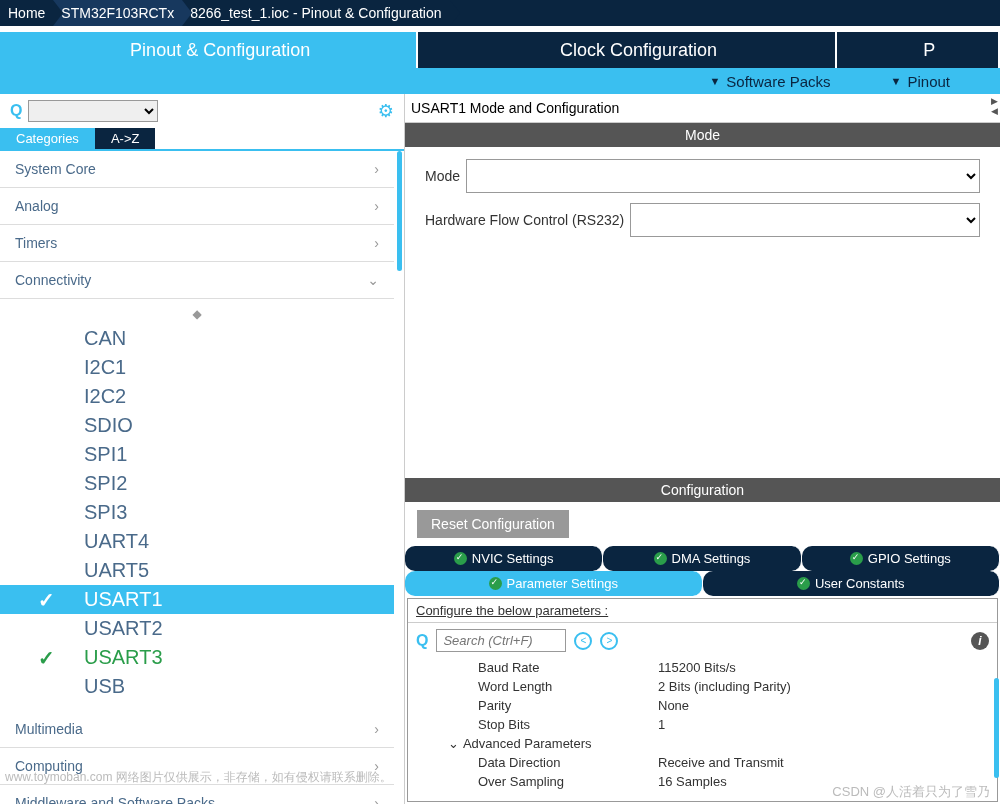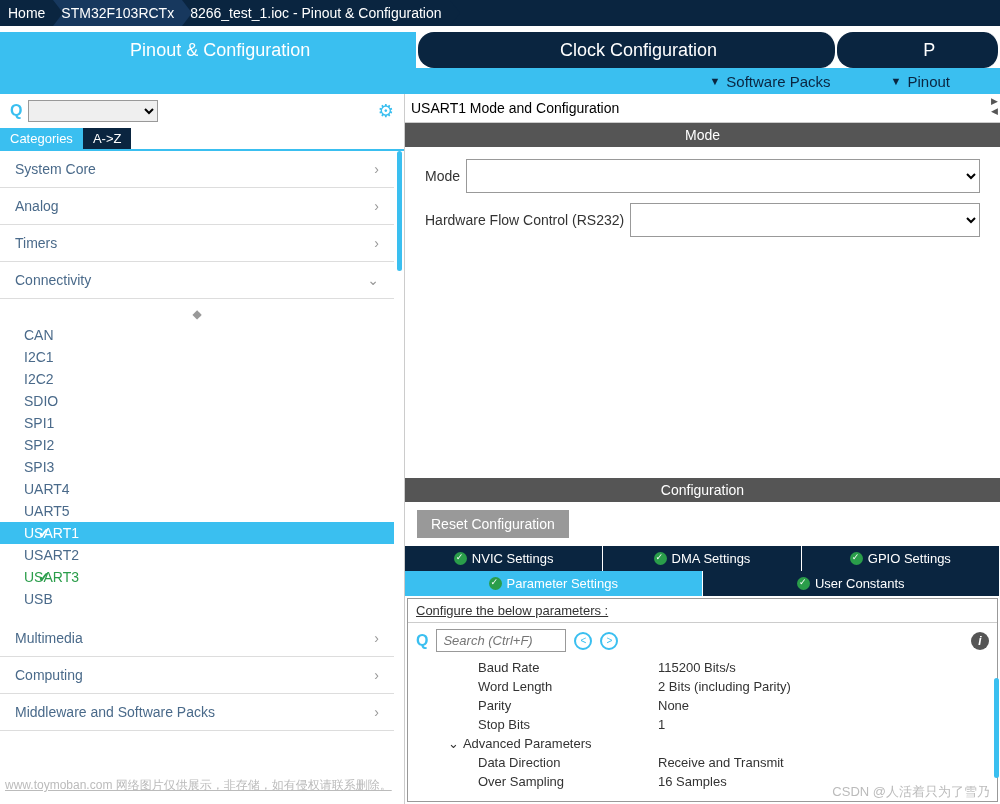--- a/index.html
+++ b/index.html
@@ -7,87 +7,87 @@
 
 .breadcrumb { background: #0a2540; color: #fff; height: 26px; display: flex; align-items: center; font-size: 14px; }
 .breadcrumb-item { padding: 0 8px; height: 100%; display: flex; align-items: center; position: relative; background: #17385e; }
 .breadcrumb-item:after { content: ''; position: absolute; right: -10px; top: 0; width: 0; height: 0; border-top: 13px solid transparent; border-bottom: 13px solid transparent; border-left: 10px solid #17385e; z-index: 1; }
 .breadcrumb-item.dark { background: #0a2540; }
 .breadcrumb-item.dark:after { border-left-color: #0a2540; }
 
 .main-tabs { display: flex; height: 36px; margin-top: 6px; }
 .main-tab { flex: 1; display: flex; align-items: center; justify-content: center; font-size: 18px; cursor: pointer; border-right: 2px solid #fff; padding-left: 24px; }
 .main-tab.active { background: #3abff0; color: #fff; }
-.main-tab.inactive { background: #0a2540; color: #fff; border-radius: 16px; }
+.main-tab.inactive { background: #0a2540; color: #fff; }
 
 .sub-bar { background: #3abff0; height: 26px; display: flex; align-items: center; justify-content: flex-end; gap: 60px; padding-right: 50px; }
 .sub-bar-item { color: #0a2540; font-size: 15px; cursor: pointer; display: flex; align-items: center; gap: 6px; }
 .sub-bar-item .chev { font-size: 11px; }
 
 .content { display: flex; height: calc(100% - 94px); }
 .left-panel { width: 405px; border-right: 1px solid #ccc; display: flex; flex-direction: column; }
 .right-panel { flex: 1; display: flex; flex-direction: column; position: relative; }
 
 .search-row { display: flex; align-items: center; padding: 6px 10px; gap: 6px; }
 .search-icon { color: #3abff0; font-weight: bold; font-size: 16px; }
 .search-dropdown { width: 130px; height: 22px; border: 1px solid #999; }
 .gear-icon { margin-left: auto; color: #3abff0; font-size: 18px; cursor: pointer; }
 
 .filter-tabs { display: flex; border-bottom: 2px solid #3abff0; }
-.filter-tab { padding: 3px 10px; font-size: 13px; cursor: pointer; }
+.filter-tab { padding: 3px 16px; font-size: 13px; cursor: pointer; }
 .filter-tab.active { background: #3abff0; color: #fff; }
 .filter-tab.inactive { background: #0a2540; color: #fff; }
 
 .categories { flex: 1; overflow-y: auto; position: relative; padding-right: 10px; }
 .scroll-indicator-left { position: absolute; right: 2px; top: 0; width: 5px; height: 120px; background: #3abff0; border-radius: 3px; }
 .cat-group { padding: 10px 15px; border-bottom: 1px solid #ddd; display: flex; justify-content: space-between; align-items: center; color: #4a6a8a; font-size: 14px; cursor: pointer; }
 .cat-group .expand { color: #999; font-size: 14px; }
 .cat-items { padding: 5px 0 10px 0; }
 .cat-sort { text-align: center; color: #999; font-size: 12px; padding: 3px 0; }
-.cat-item { padding: 3px 15px 3px 24px; font-size: 14px; color: #4a6a8a; cursor: pointer; position: relative; }
+.cat-item { padding: 3px 15px 3px 84px; font-size: 20px; color: #4a6a8a; cursor: pointer; position: relative; }
 .cat-item.selected { background: #3abff0; color: #fff; }
 .cat-item.checked:before { content: '✓'; position: absolute; left: 38px; font-weight: bold; }
 .cat-item.checked.green { color: #2a9d4a; }
 .cat-item.checked.green:before { color: #2a9d4a; }
 .cat-item.selected.checked:before { color: #fff; }
 
 .config-header { background: #555; color: #fff; text-align: center; padding: 4px; font-size: 14px; }
 .config-title { text-align: left; padding: 6px; font-size: 14px; color: #000000; border-bottom: 1px solid #ccc; }
 
 .mode-section { padding: 12px 20px; }
 .mode-row { display: flex; align-items: center; margin-bottom: 10px; font-size: 14px; color: #333; }
 .mode-label { margin-right: 6px; }
 .mode-select { flex: 1; height: 24px; border: 1px solid #999; padding: 16px 6px; background: #fff; font-size: 14px; }
 
 .config-section { margin-top: auto; }
 .reset-row { padding: 8px 12px; }
 .reset-btn { background: #999; color: #fff; border: none; padding: 6px 14px; font-size: 14px; cursor: pointer; }
 .setting-tabs-row { display: flex; width: 100%; }
-.setting-tab { flex: 1; text-align: center; padding: 5px; font-size: 13px; cursor: pointer; border-right: 1px solid #fff; display: flex; align-items: center; justify-content: center; gap: 5px; }
+.setting-tab { flex: 1; text-align: center; padding: 5px; font-size: 13px; cursor: pointer; border-right: 1px solid #fff; display: flex; align-items: center; justify-content: center; gap: 5px; border-radius: 10px; }
 .setting-tab.dark { background: #0a2540; color: #fff; }
 .setting-tab.light { background: #3abff0; color: #fff; }
 .check-circle { display: inline-block; width: 13px; height: 13px; border-radius: 50%; background: #2a9d4a; position: relative; }
 .check-circle:after { content: '✓'; color: #fff; font-size: 9px; position: absolute; top: 0; left: 2px; }
 
 .param-box { border: 1px solid #999; margin: 2px; }
 .param-header { padding: 4px 8px; font-size: 13px; color: #333; border-bottom: 1px solid #ccc; text-decoration: underline; }
 .param-search-row { display: flex; align-items: center; padding: 6px 8px; gap: 8px; }
 .param-search { border: 1px solid #999; padding: 3px 6px; font-size: 13px; width: 130px; font-style: italic; color: #888; }
 .nav-circle { width: 18px; height: 18px; border: 2px solid #3abff0; border-radius: 50%; display: flex; align-items: center; justify-content: center; color: #3abff0; font-size: 10px; cursor: pointer; }
 .info-icon { margin-left: auto; width: 18px; height: 18px; background: #555; border-radius: 50%; color: #fff; display: flex; align-items: center; justify-content: center; font-size: 12px; font-weight: bold; font-style: italic; }
 
 .param-list { padding: 0 10px 10px 10px; position: relative; }
 .param-row { display: flex; padding: 2px 0; font-size: 13px; color: #333; }
 .param-key { width: 240px; padding-left: 60px; }
 .param-key.group { padding-left: 30px; display: flex; align-items: center; gap: 4px; }
 .param-val { flex: 1; }
 .scroll-indicator-right { position: absolute; right: -2px; top: 20px; width: 5px; height: 100px; background: #3abff0; border-radius: 3px; }
 
 .watermark { position: absolute; bottom: 3px; right: 10px; font-size: 13px; color: #bbb; }
-.watermark-left { position: absolute; bottom: 10px; left: 5px; font-size: 12px; color: #bbb; text-decoration: underline; }
+.watermark-left { position: absolute; bottom: 18px; left: 5px; font-size: 12px; color: #bbb; }
 
 .right-arrows { position: absolute; right: 2px; top: 2px; display: flex; flex-direction: column; font-size: 9px; color: #555; }
 </style>
 </head>
 <body>
 
 <div class="breadcrumb">
   <div class="breadcrumb-item dark">Home</div>
   <div class="breadcrumb-item">STM32F103RCTx</div>
   <div class="breadcrumb-item dark">8266_test_1.ioc - Pinout &amp; Configuration</div>

